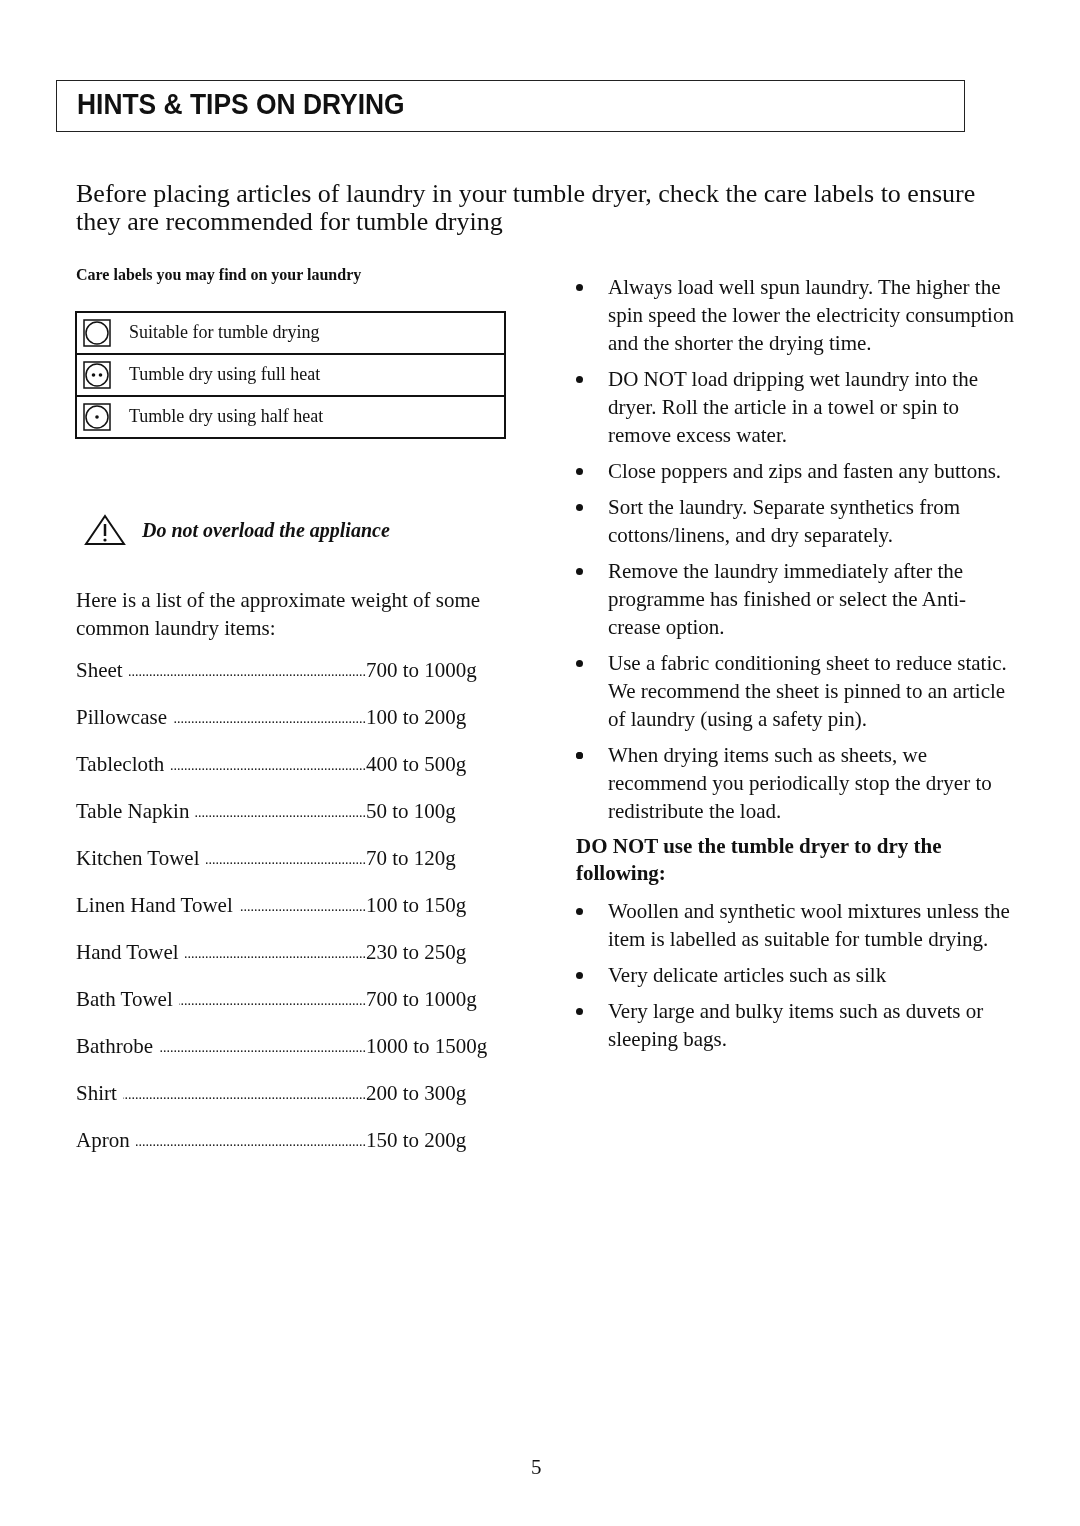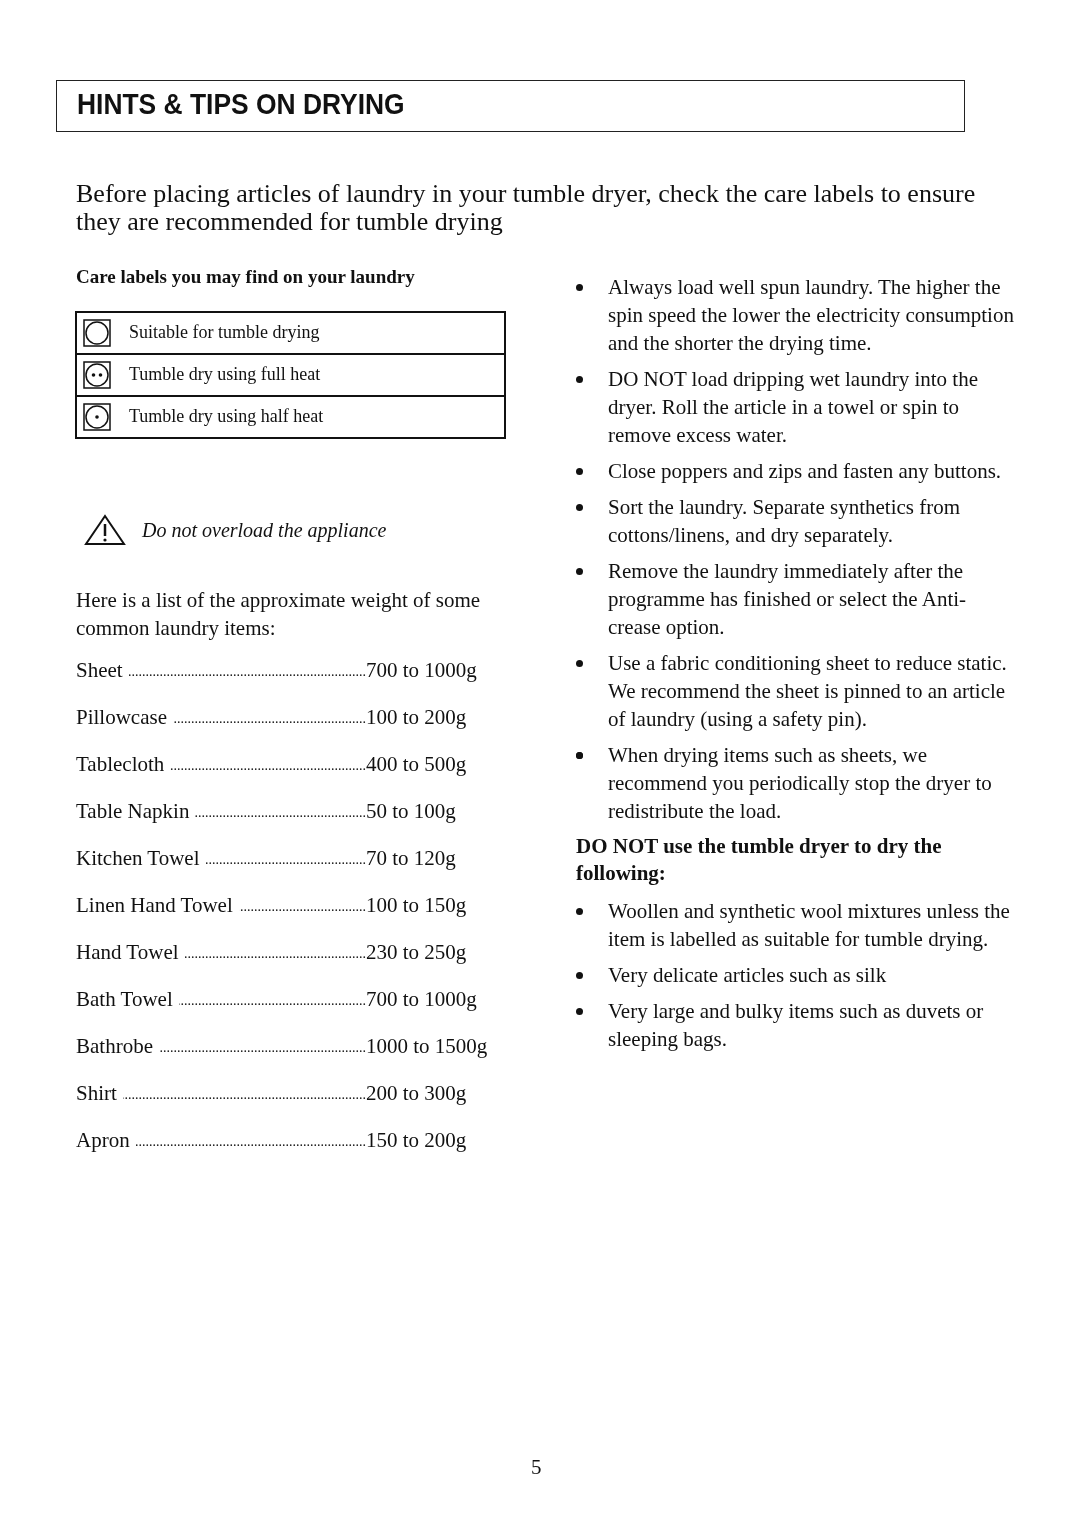--- a/index.html
+++ b/index.html
@@ -16,39 +16,39 @@
       font-family: "Liberation Sans", "DejaVu Sans", sans-serif;
       font-weight: bold; font-size: 30px; letter-spacing: 0px;
       transform: scaleX(0.88); transform-origin: left center; color: #111;
     }
     .intro {
       position: absolute; left: 76px; top: 180px; width: 930px;
       font-size: 26px; line-height: 28px;
     }
     .care-heading {
       position: absolute; left: 76px; top: 266px;
-      font-weight: bold; font-size: 19px;
+      font-weight: bold; font-size: 16px;
     }
     .care-table {
       position: absolute; left: 75px; top: 311px; width: 431px;
       border: 2px solid #111; box-sizing: border-box;
     }
     .care-row {
       height: 40px; border-bottom: 2px solid #111; position: relative;
       display: flex; align-items: center;
     }
     .care-row:last-child { border-bottom: none; }
     .care-icon { position: absolute; left: 6px; top: 6px; width: 28px; height: 28px; }
     .care-label { position: absolute; left: 52px; font-size: 18px; top: 9px; }
     .warning {
       position: absolute; left: 84px; top: 514px; display: flex; align-items: center;
     }
     .warning svg { width: 42px; height: 32px; }
     .warning-text {
-      margin-left: 16px; font-style: italic; font-weight: normal; font-size: 20px;
+      margin-left: 16px; font-style: italic; font-weight: bold; font-size: 20px;
     }
     .weights-intro {
       position: absolute; left: 76px; top: 586px; width: 440px;
       font-size: 21px; line-height: 28px;
     }
     .weights {
       position: absolute; left: 76px; top: 658px; width: 440px;
     }
     .weight-row {
       height: 47px; font-size: 21px; position: relative; white-space: nowrap;

